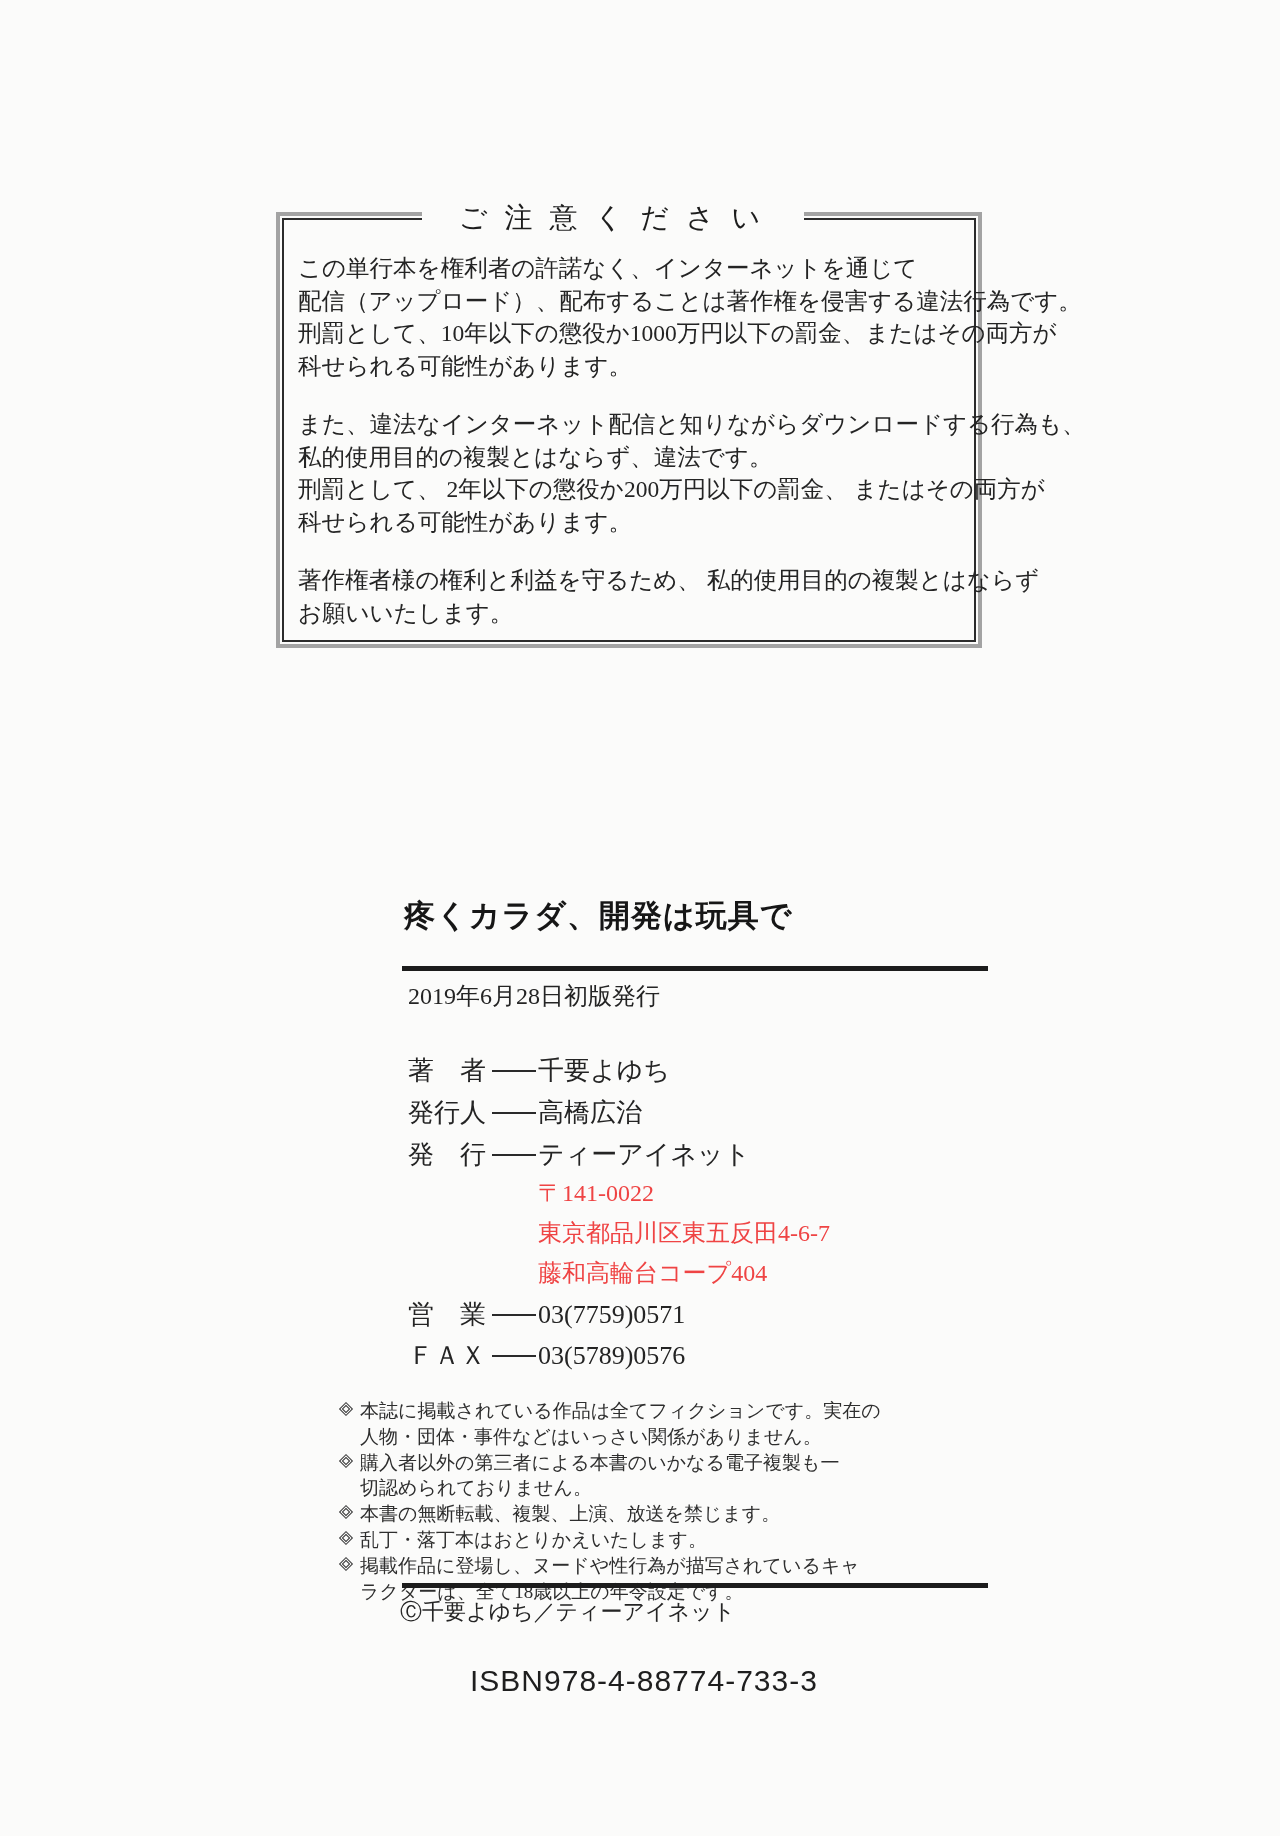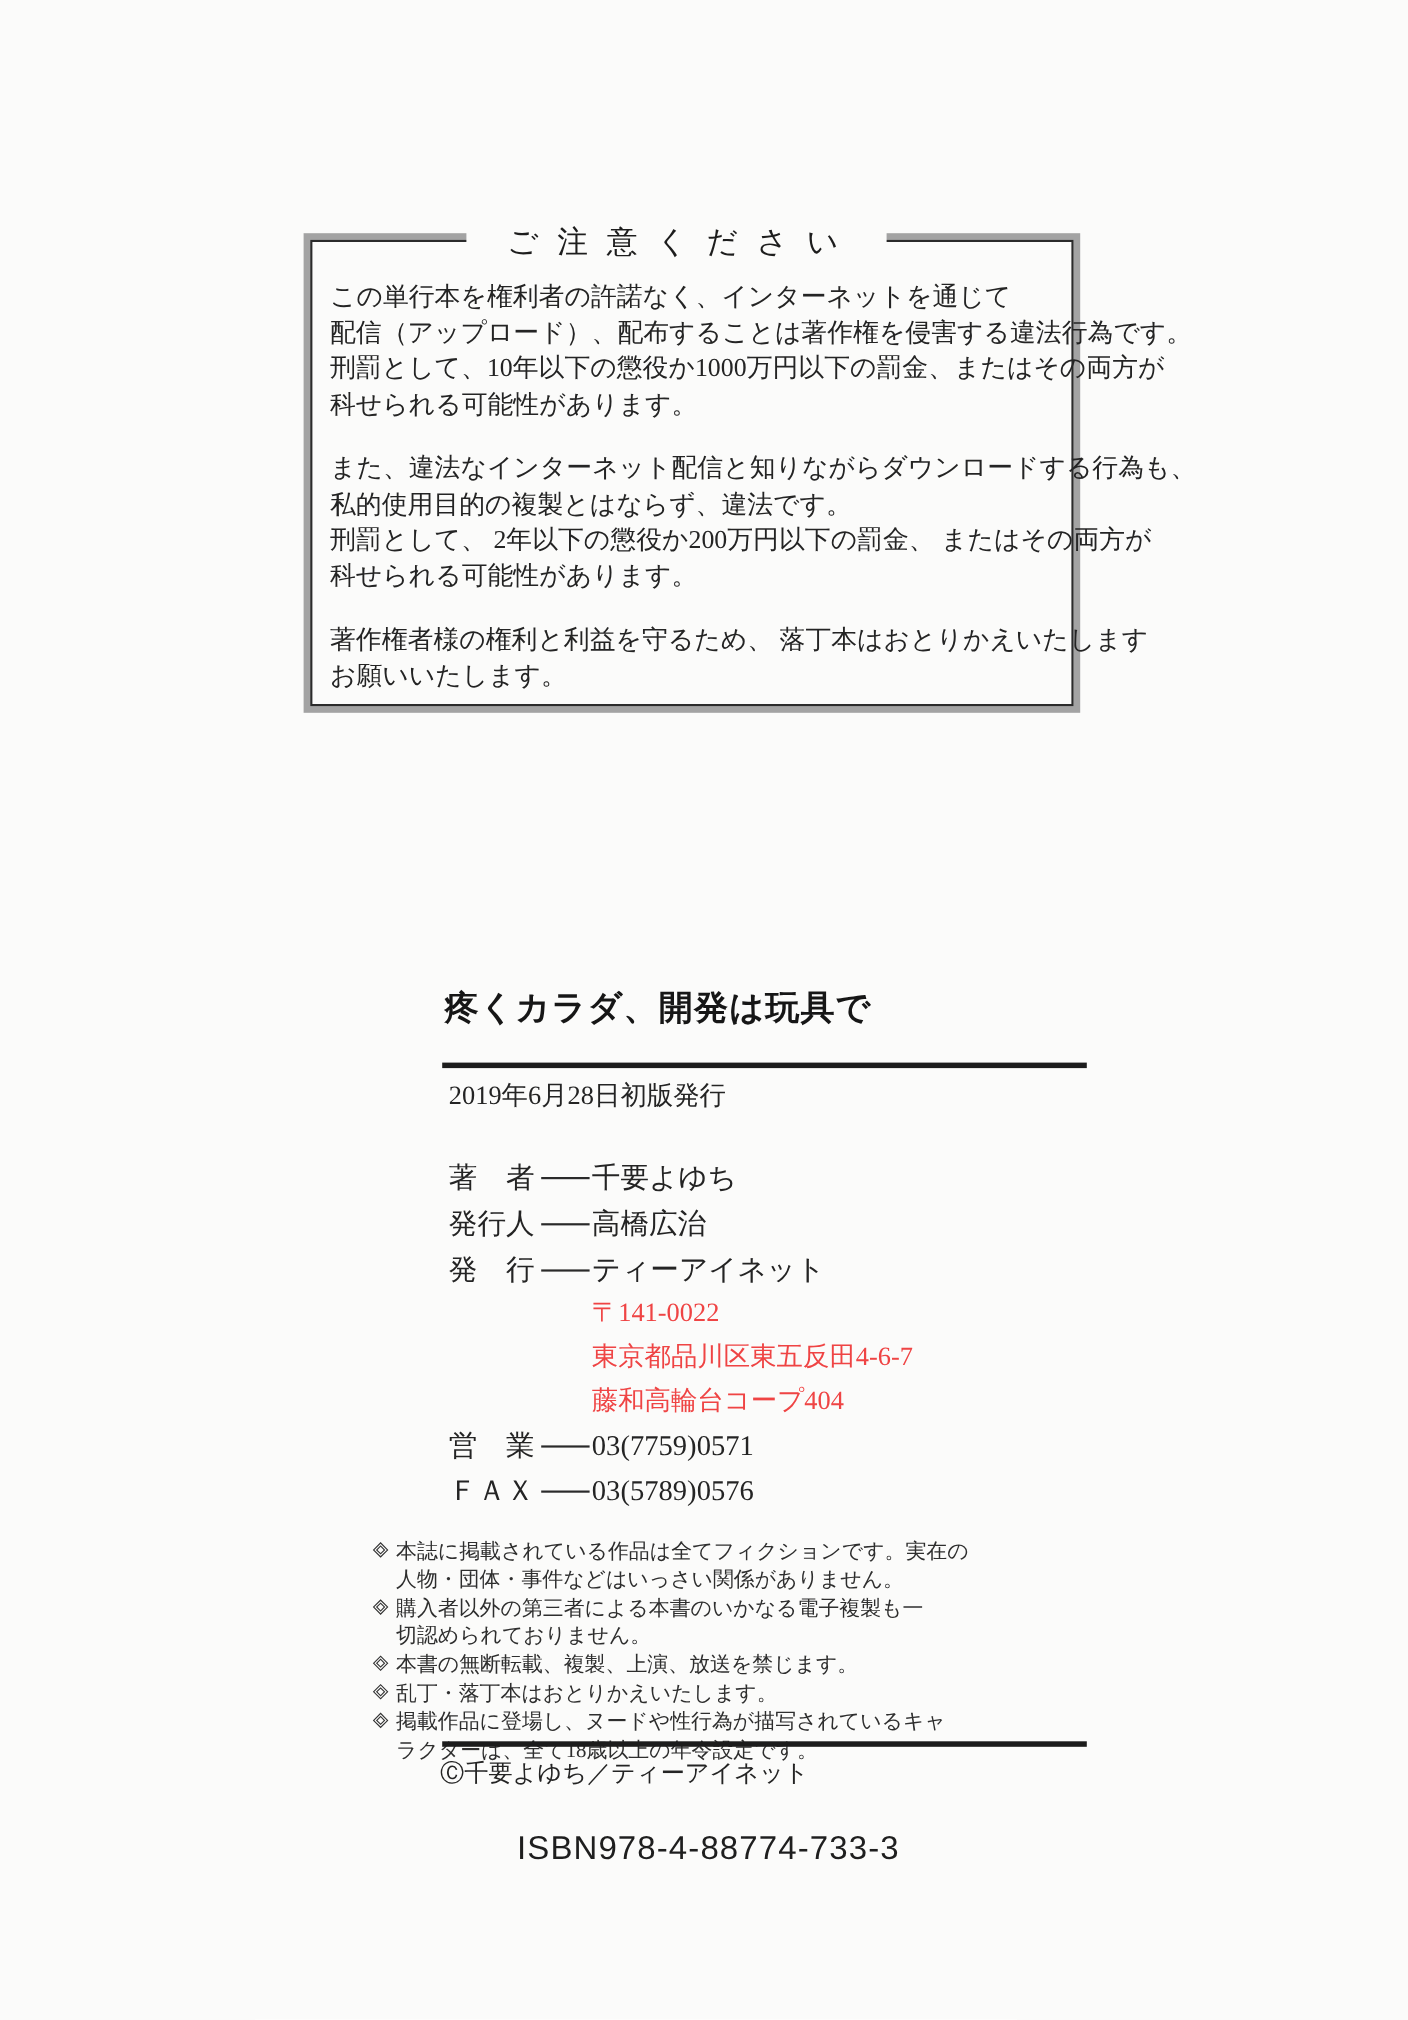--- a/index.html
+++ b/index.html
@@ -7,21 +7,21 @@
     position:relative;
     width:1280px;height:1836px;
     background:#fbfbfa;
     overflow:hidden;
     font-family:"Liberation Serif","DejaVu Serif",serif;
     color:#222;
   }
   
   .notice-box{
     position:absolute;left:276px;top:212px;width:706px;height:436px;
-    border:6px solid #a3a3a3;
+    border:4px solid #a3a3a3;
     outline:2px solid #2b2b2b;
     outline-offset:-8px;
     box-sizing:border-box;
   }
   .notice-title-mask{
     position:absolute;left:142px;top:-17px;width:382px;height:38px;
     background:#fbfbfa;
     display:flex;align-items:center;justify-content:center;
   }
   .notice-title-text{
@@ -86,21 +86,21 @@
         <div class="notice-line">刑罰として、10年以下の懲役か1000万円以下の罰金、またはその両方が</div>
         <div class="notice-line">科せられる可能性があります。</div>
       </div>
       <div class="notice-para">
         <div class="notice-line">また、違法なインターネット配信と知りながらダウンロードする行為も、</div>
         <div class="notice-line">私的使用目的の複製とはならず、違法です。</div>
         <div class="notice-line">刑罰として、 2年以下の懲役か200万円以下の罰金、 またはその両方が</div>
         <div class="notice-line">科せられる可能性があります。</div>
       </div>
       <div class="notice-para">
-        <div class="notice-line">著作権者様の権利と利益を守るため、 落丁本はおとりかえいたします</div>
+        <div class="notice-line">著作権者様の権利と利益を守るため、 私的使用目的の複製とはならず</div>
         <div class="notice-line">お願いいたします。</div>
       </div>
     </div>
   </div>
 
   <h1 class="book-title">疼くカラダ、開発は玩具で</h1>
 
   <div class="rule rule-top"></div>
 
   <div class="edition">2019年6月28日初版発行</div>

